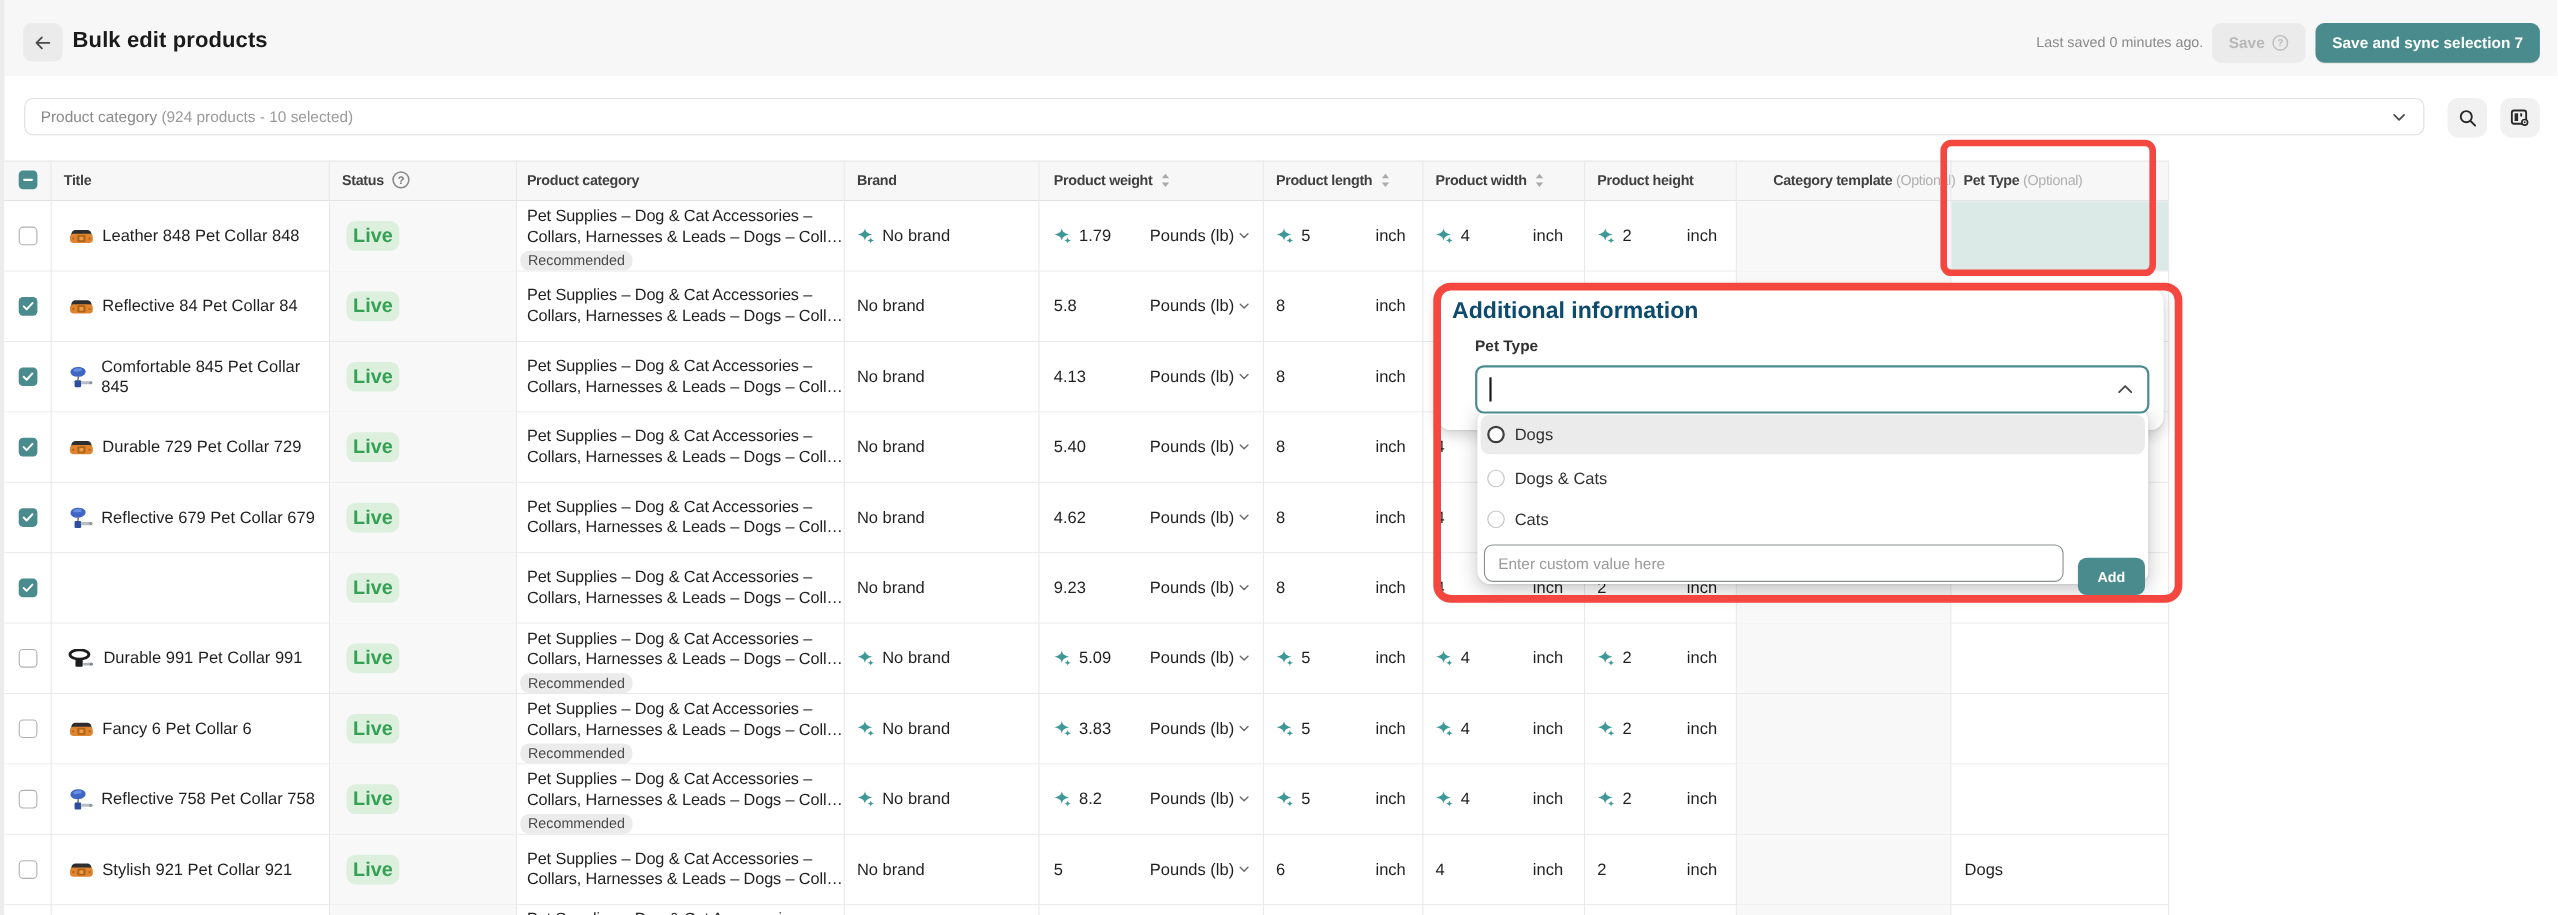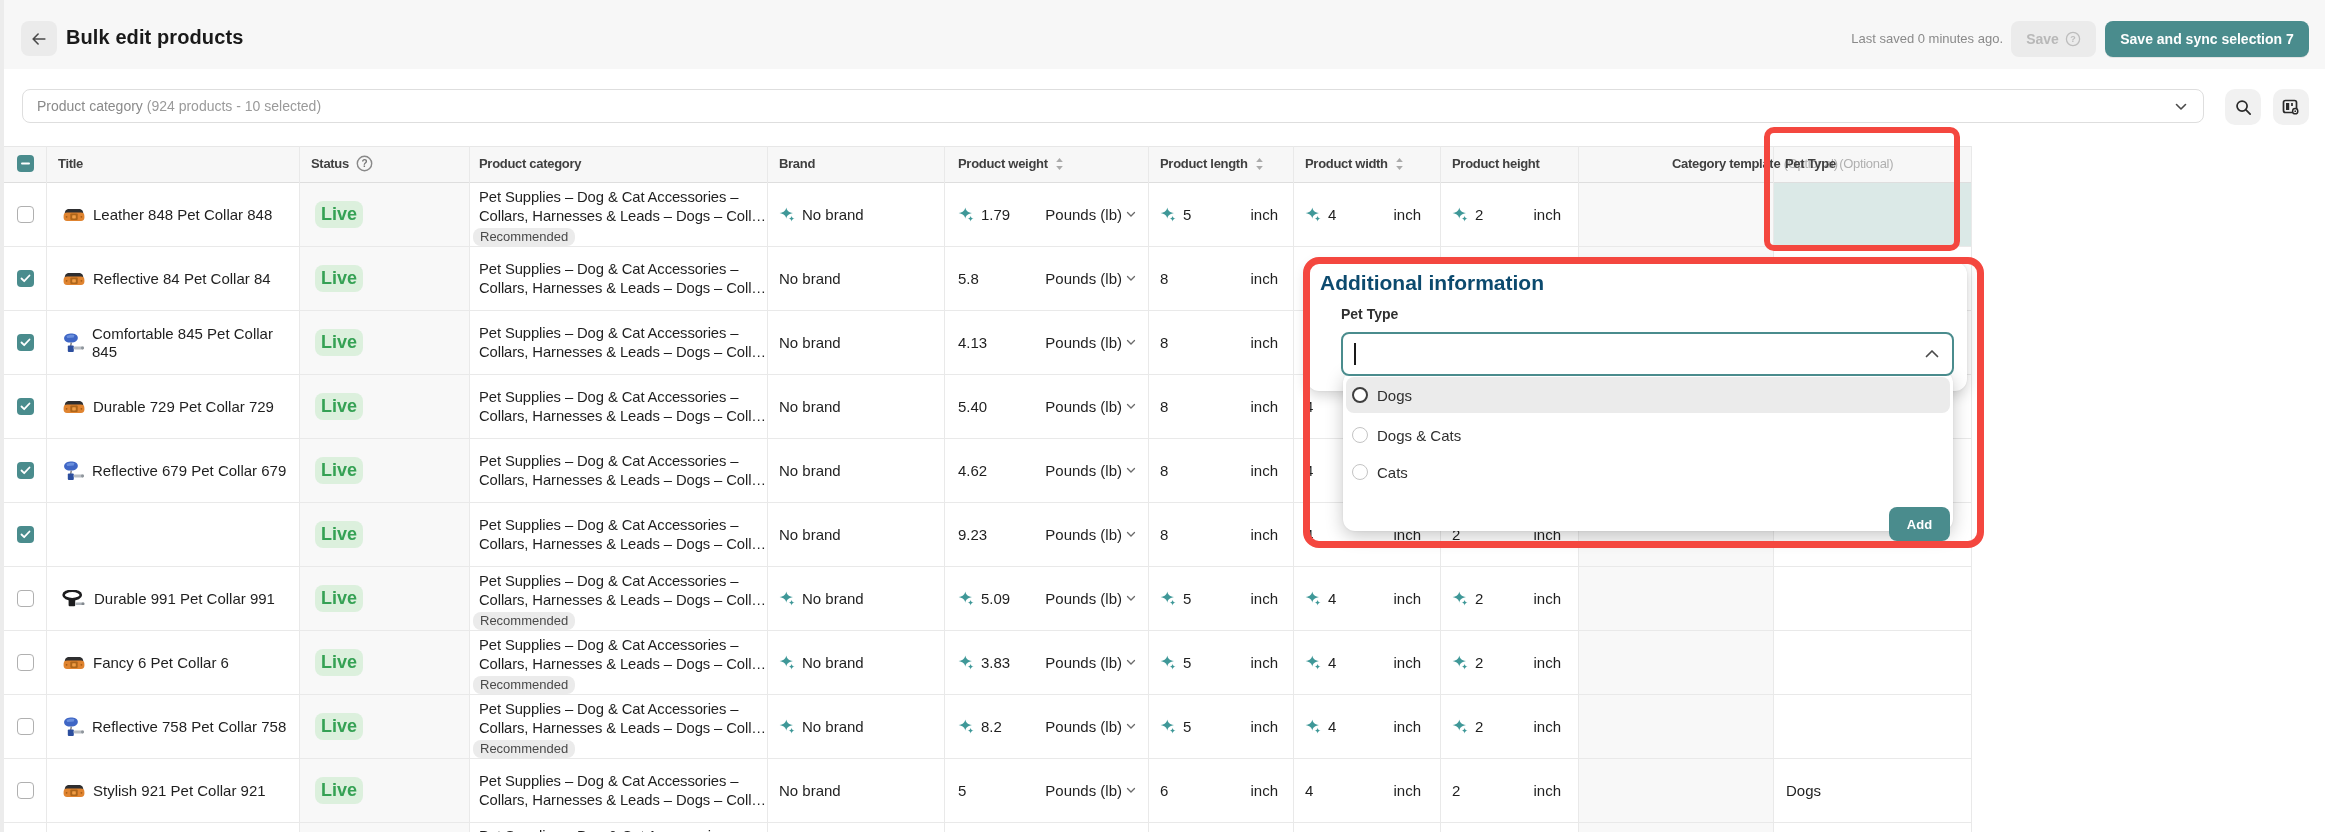--- a/index.html
+++ b/index.html
@@ -109,21 +109,21 @@
       </svg></div>
     <div class="th" style="left:1160px;">Product length<svg width="9" height="14" viewBox="0 0 9 14" style="margin-left:7px;">
         <path d="M4.5 1 7.8 5H1.2z" fill="#aaa"></path>
         <path d="M4.5 13 1.2 9h6.6z" fill="#aaa"></path>
       </svg></div>
     <div class="th" style="left:1305px;">Product width<svg width="9" height="14" viewBox="0 0 9 14" style="margin-left:7px;">
         <path d="M4.5 1 7.8 5H1.2z" fill="#aaa"></path>
         <path d="M4.5 13 1.2 9h6.6z" fill="#aaa"></path>
       </svg></div>
     <div class="th" style="left:1452px;">Product height</div>
-    <div class="th" style="left:1672px;">Category template&nbsp;<span class="opt">(Optional)</span></div>
+    <div class="th" style="left:1612px;">Category template&nbsp;<span class="opt">(Optional)</span></div>
     <div class="th" style="left:1785px;">Pet Type&nbsp;<span class="opt">(Optional)</span></div>
   </div>
 <div class="row" style="top:183px;">
     <div class="cell" style="left:13px;width:17px;justify-content:center;">
       <div class="cbx"></div>
     </div>
     <div class="cell" style="left:58px;width:237px;gap:7px;">
       <svg width="24" height="14" viewBox="0 0 24 14" style="flex:none;">
         <path d="M3 6.5C2.2 3.4 4 1 7 1h10c3 0 4.8 2.4 4 5.5z" fill="#2e2e30"></path>
         <rect x="1.6" y="4.6" width="20.8" height="8.4" rx="3.4" fill="#e08430"></rect>
@@ -682,14 +682,15 @@
 <div class="ptinput">
     <div style="position:absolute;left:11px;top:9px;width:1.5px;height:22px;background:#1a1a1a;"></div>
     <svg style="position:absolute;right:13px;top:15px;" width="14" height="9" viewBox="0 0 14 9">
       <path d="M1.5 7.5 7 2l5.5 5.5" fill="none" stroke="#4a4a4a" stroke-width="1.7" stroke-linecap="round" stroke-linejoin="round"></path>
     </svg>
   </div>
 <div class="dd">
     <div class="ddrow" style="top:6px;background:#ebebeb;padding-left:6px;"><span class="radio" style="border-color:#3f3f3f;border-width:2px;"></span>Dogs</div>
     <div class="ddrow" style="top:46px;padding-left:6px;"><span class="radio"></span>Dogs &amp; Cats</div>
     <div class="ddrow" style="top:83px;padding-left:6px;"><span class="radio"></span>Cats</div>
+    <div class="custinp">Enter custom value here</div>
     <div class="addbtn">Add</div>
   </div>
 <div class="redbox" style="left:1303px;top:257px;width:681px;height:291px;border-width:7px;border-radius:16px;"></div>
 </body></html>

